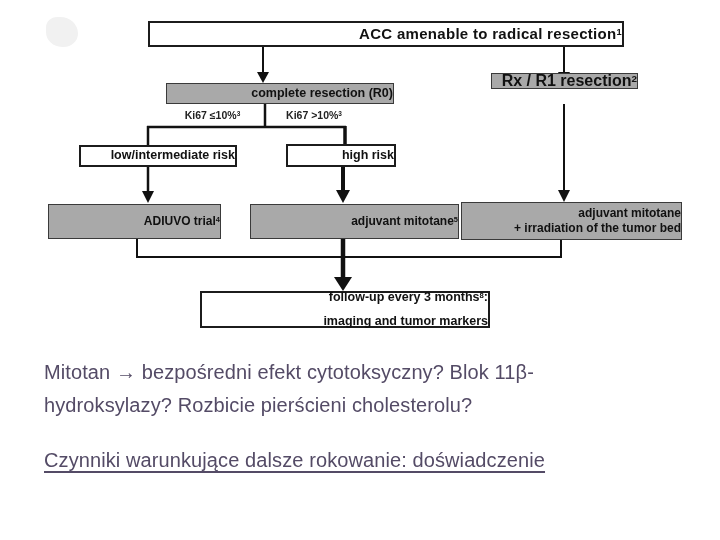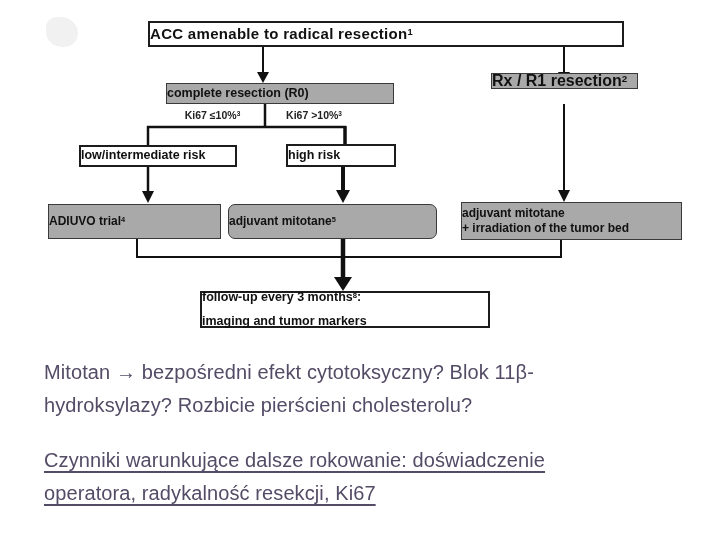--- a/index.html
+++ b/index.html
@@ -9,38 +9,38 @@
     -webkit-font-smoothing:antialiased;
   }
   .slide{position:relative;width:720px;height:540px;background:#ffffff;}
   .watermark{
     position:absolute;left:46px;top:17px;width:32px;height:30px;
     background:#f1f1f1;border-radius:35% 55% 45% 50%;
   }
   .connectors{position:absolute;left:0;top:0;}
   .node{
     position:absolute;display:flex;flex-direction:column;
-    align-items:flex-start;justify-content:center;text-align:center;
+    align-items:flex-end;justify-content:center;text-align:center;
     font-weight:bold;color:#111;line-height:1.22;box-sizing:border-box;
   }
   .white{background:#ffffff;border:2px solid #1c1c1c;}
   .gray{background:#a9a9a9;border:1.5px solid #3a3a3a;}
   .box-acc{left:148px;top:21px;width:476px;height:26px;font-size:15px;letter-spacing:.3px;border-width:2.5px;}
   .box-complete{left:166px;top:83px;width:228px;height:21px;font-size:12.5px;}
   .box-rx{left:491px;top:73px;width:147px;height:16px;font-size:16px;}
   .ki-label{
     position:absolute;top:107px;height:16px;font-size:10.5px;font-weight:bold;
     color:#222;text-align:center;line-height:16px;
   }
   .ki-low{left:169px;width:87px;}
   .ki-high{left:273px;width:82px;}
   .box-lowrisk{left:79px;top:145px;width:158px;height:22px;font-size:12.5px;}
   .box-highrisk{left:286px;top:144px;width:110px;height:23px;font-size:12.5px;}
   .box-adiuvo{left:48px;top:204px;width:173px;height:35px;font-size:12px;}
-  .box-mitotane{left:228px;top:204px;width:209px;height:35px;font-size:12px;border-radius:7px;}
+  .box-mitotane{left:250px;top:204px;width:209px;height:35px;font-size:12px;}
   .box-mitirr{left:461px;top:202px;width:221px;height:38px;font-size:12px;}
   .box-followup{left:200px;top:291px;width:290px;height:37px;font-size:12.5px;border-width:2px;gap:8px;}
   .sup{font-size:62%;vertical-align:baseline;position:relative;top:-0.45em;font-weight:bold;}
   .notes{
     position:absolute;left:44px;width:640px;color:#544b66;
     font-size:20px;line-height:33px;letter-spacing:.1px;
   }
   .notes-p1{top:356px;}
   .notes-p2{top:444px;}
   .notes-p2 .nline{
@@ -129,16 +129,15 @@
     <div>imaging and tumor markers</div>
   </div>
 
   <div class="notes notes-p1" style="position:absolute;">
     <div class="nline">Mitotan → bezpośredni efekt cytotoksyczny? Blok 11β-</div>
     <div class="nline">hydroksylazy? Rozbicie pierścieni cholesterolu?</div>
   </div>
 
   <div class="notes notes-p2" style="position:absolute;">
     <div class="nline">Czynniki warunkujące dalsze rokowanie: doświadczenie</div>
-    <div class="nline">operatora, radykalność resekcji, Ki67</div>
   </div>
 
 </div>
 
 </body></html>

